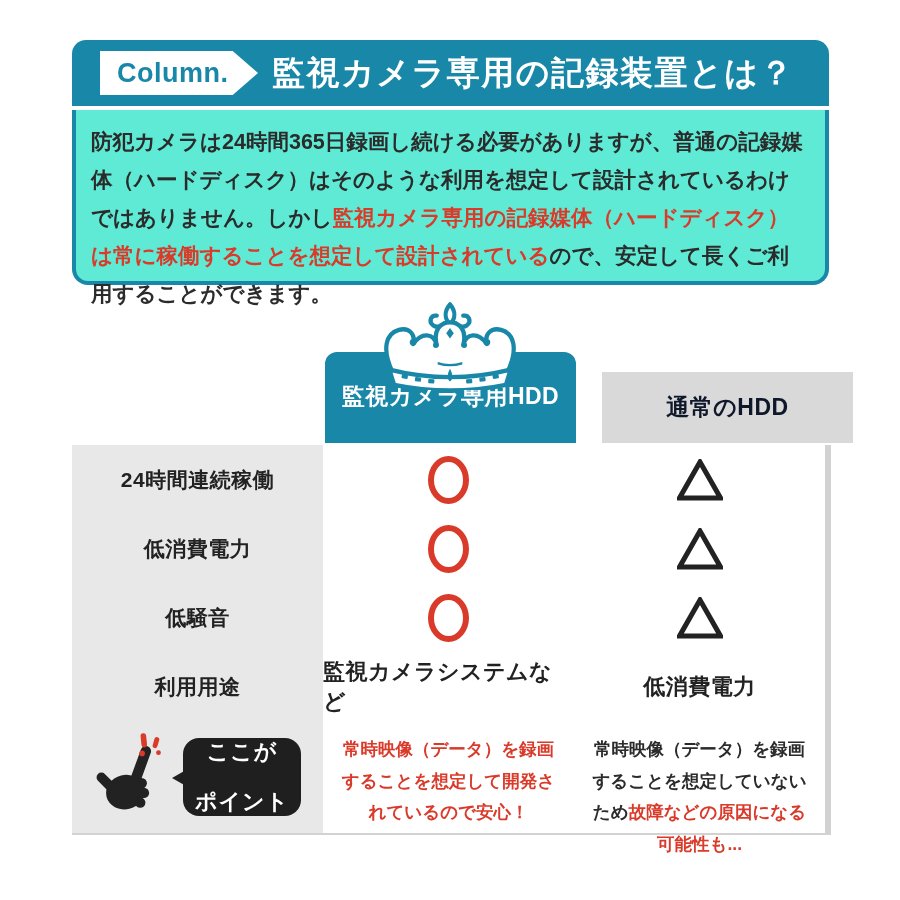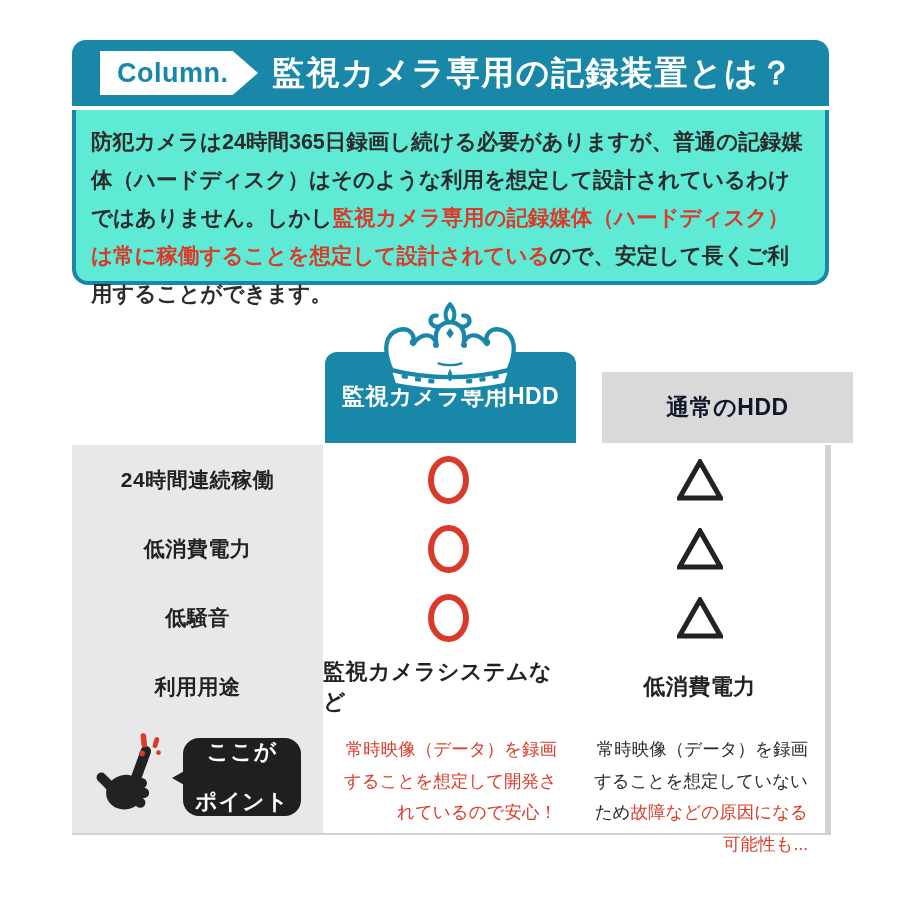--- a/index.html
+++ b/index.html
@@ -48,21 +48,21 @@
     display:grid;grid-template-columns:251px 251px 251px;
     grid-template-rows:69px 69px 69px 69px 112px;gap:0;
     background:#d2d2d2;border-right:2px solid #d2d2d2;border-bottom:2px solid #d2d2d2;
   }
   .c-label{background:#e8e8e8;display:flex;align-items:center;justify-content:center;
     font-size:21px;font-weight:bold;color:#222;letter-spacing:0.5px;}
   .c-val{background:#fff;display:flex;align-items:center;justify-content:center;
     font-size:22px;font-weight:bold;color:#222;letter-spacing:0.5px;}
   .sym-circle{width:29px;height:36px;border:6px solid var(--red);border-radius:50%;}
   .c-note{background:#fff;box-sizing:border-box;padding:13px 17px 0 17px;
-    font-size:17.5px;font-weight:normal;line-height:31.5px;text-align:right;}
+    font-size:17.5px;font-weight:bold;line-height:31.5px;text-align:center;}
   .c-point-label{background:#e8e8e8;display:flex;align-items:center;justify-content:center;gap:7px;}
   .hand{width:82px;height:88px;flex:none;margin-top:-4px;}
   .bubble{
     position:relative;width:118px;height:78px;background:#1f1f1f;border-radius:16px;flex:none;
     display:flex;flex-direction:column;align-items:center;justify-content:space-between;
     color:#fff;font-weight:bold;font-size:22px;line-height:28px;letter-spacing:1px;
   }
   .bubble::before{
     content:"";position:absolute;left:-11px;top:32px;width:0;height:0;
     border-top:8px solid transparent;border-bottom:8px solid transparent;border-right:14px solid #1f1f1f;

